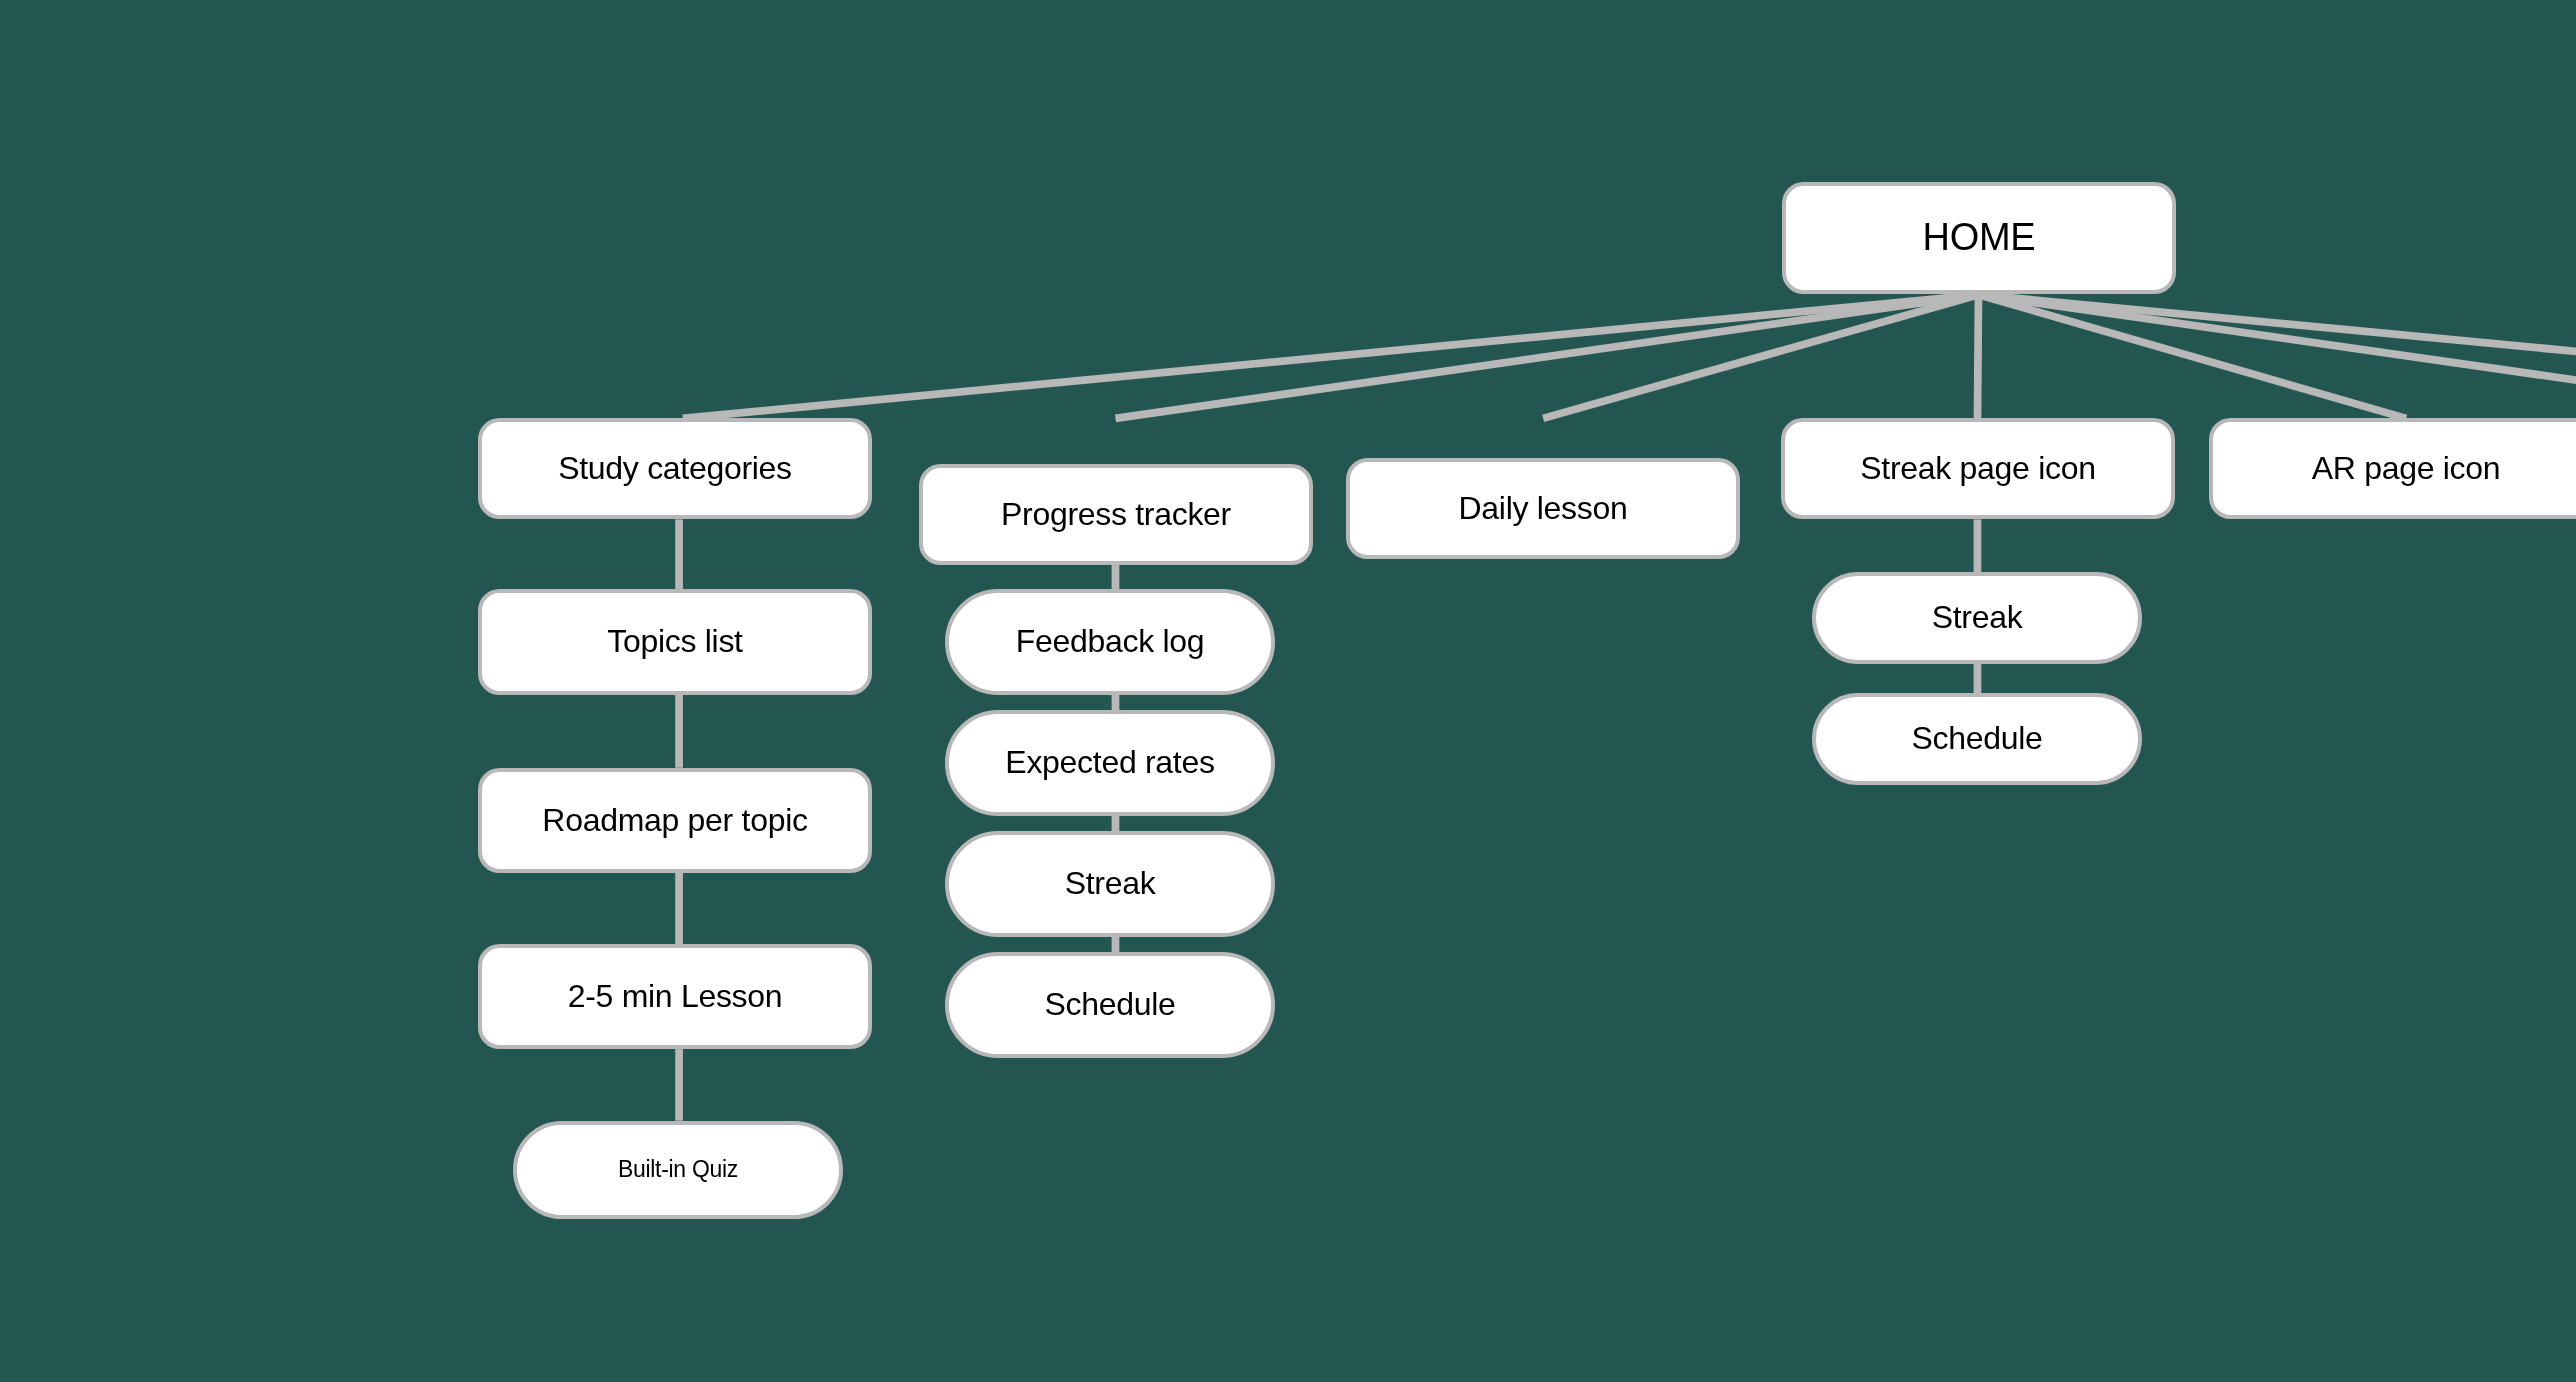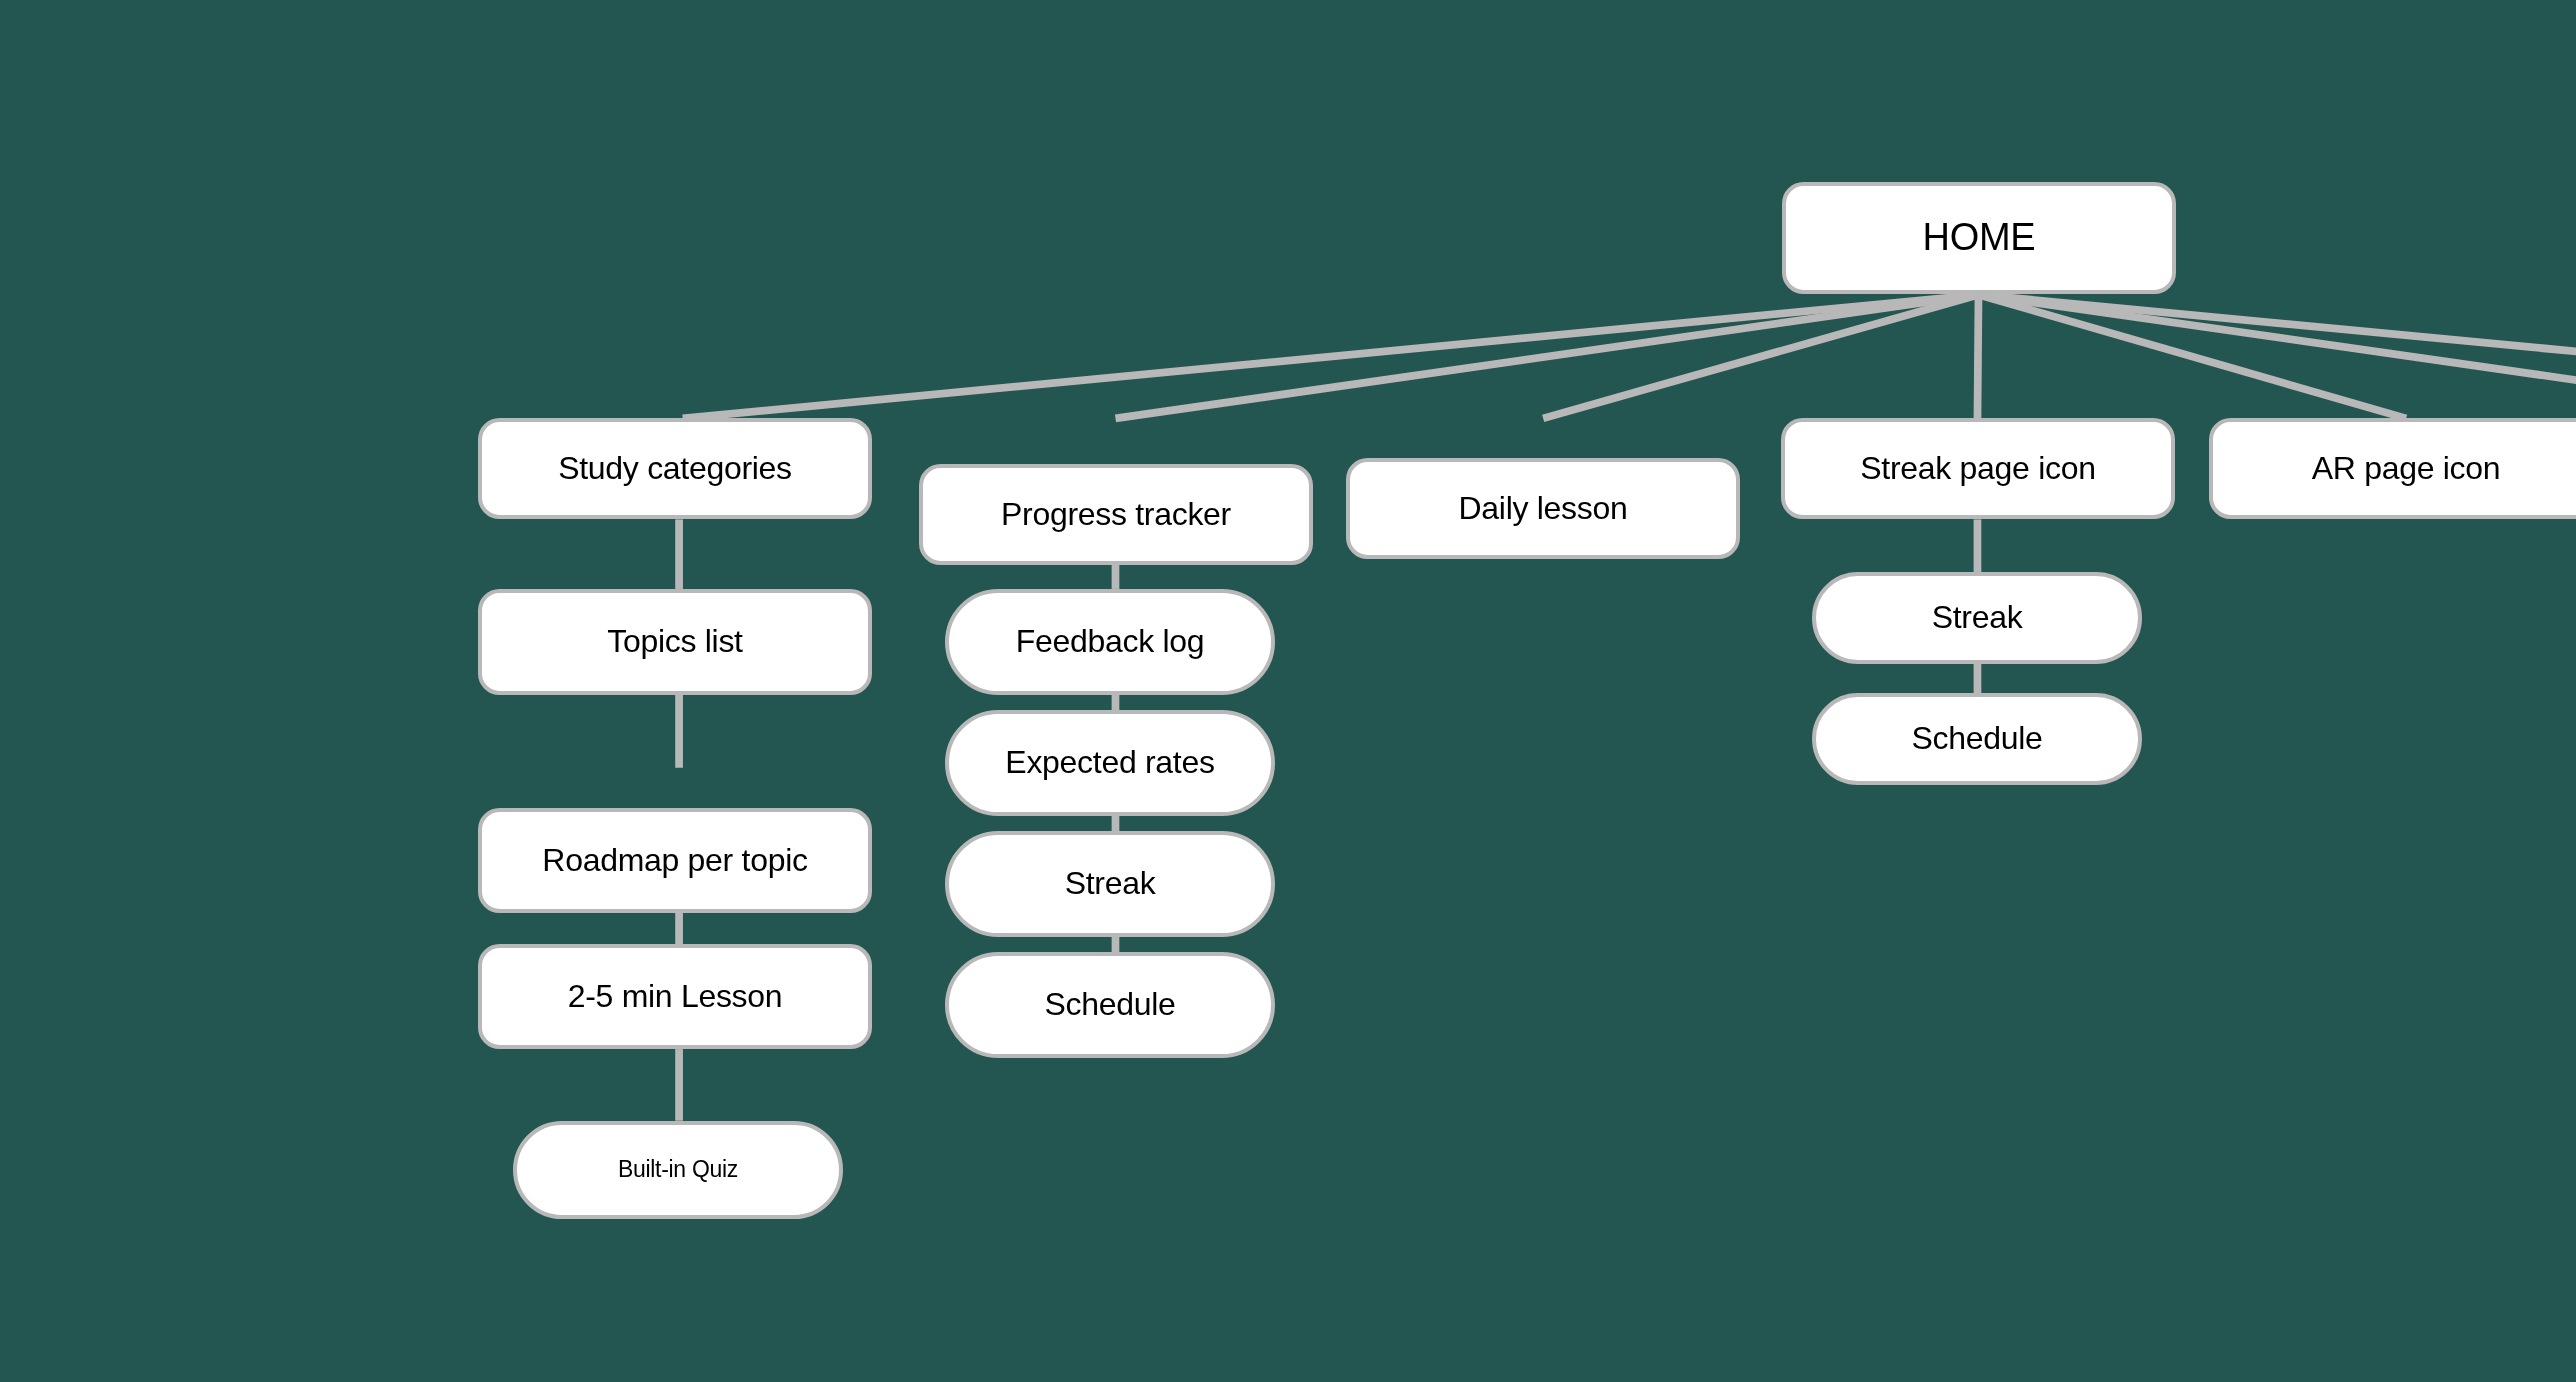--- a/index.html
+++ b/index.html
@@ -85,21 +85,21 @@
   <div class="node box" style="left:1782px; top:182px; width:394px; height:112px; font-size:38px;">
     <span class="node-label">HOME</span>
   </div>
 
   <div class="node box" style="left:478px; top:589px; width:394px; height:106px; font-size:32px;">
     <span class="node-label">Topics list</span>
   </div>
   <div class="node box" style="left:478px; top:418px; width:394px; height:101px; font-size:32px;">
     <span class="node-label">Study categories</span>
   </div>
-  <div class="node box" style="left:478px; top:808px; width:394px; height:105px; font-size:32px;">
+  <div class="node box" style="left:478px; top:768px; width:394px; height:105px; font-size:32px;">
     <span class="node-label">Roadmap per topic</span>
   </div>
   <div class="node box" style="left:478px; top:944px; width:394px; height:105px; font-size:32px;justify-content:center;">
     <span class="node-label">2-5 min Lesson</span>
   </div>
   <div class="node pill" style="left:513px; top:1121px; width:330px; height:98px; font-size:23px;">
     <span class="node-label">Built-in Quiz</span>
   </div>
 
   <div class="node box" style="left:919px; top:418px; width:394px; height:101px; font-size:32px;margin-top:46px;">

